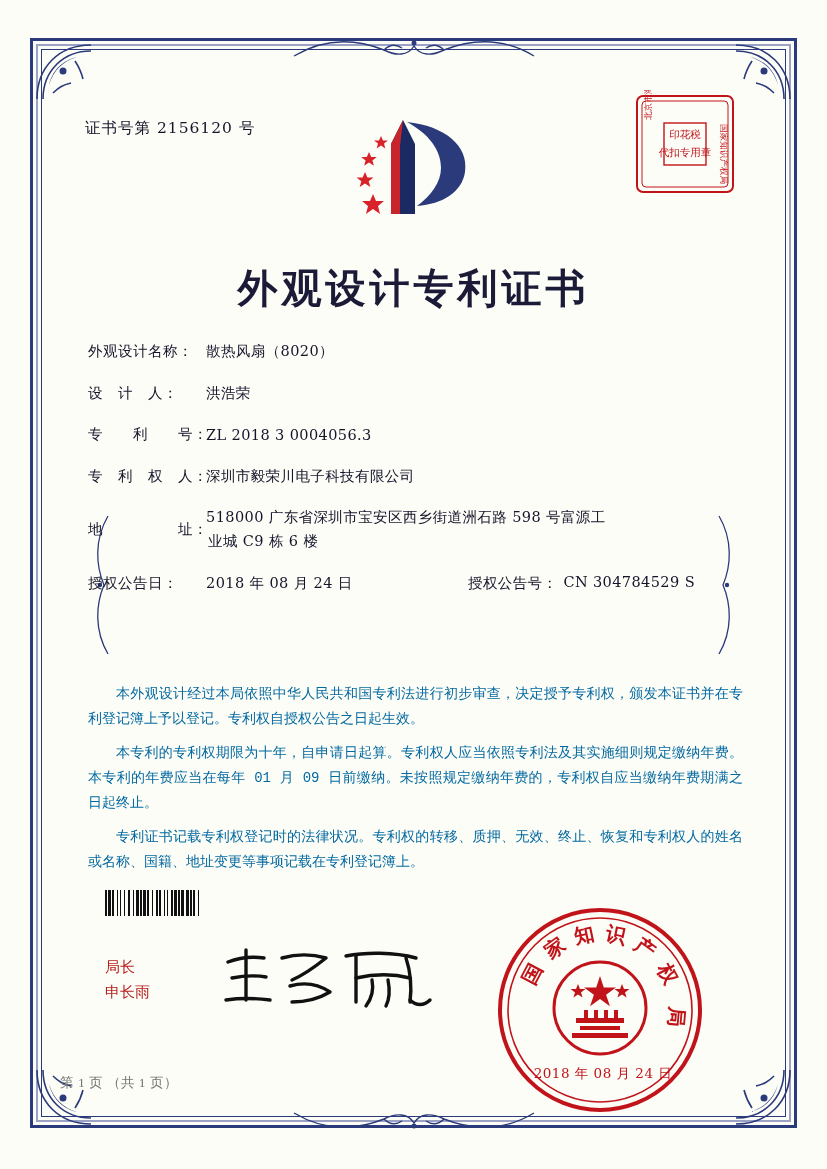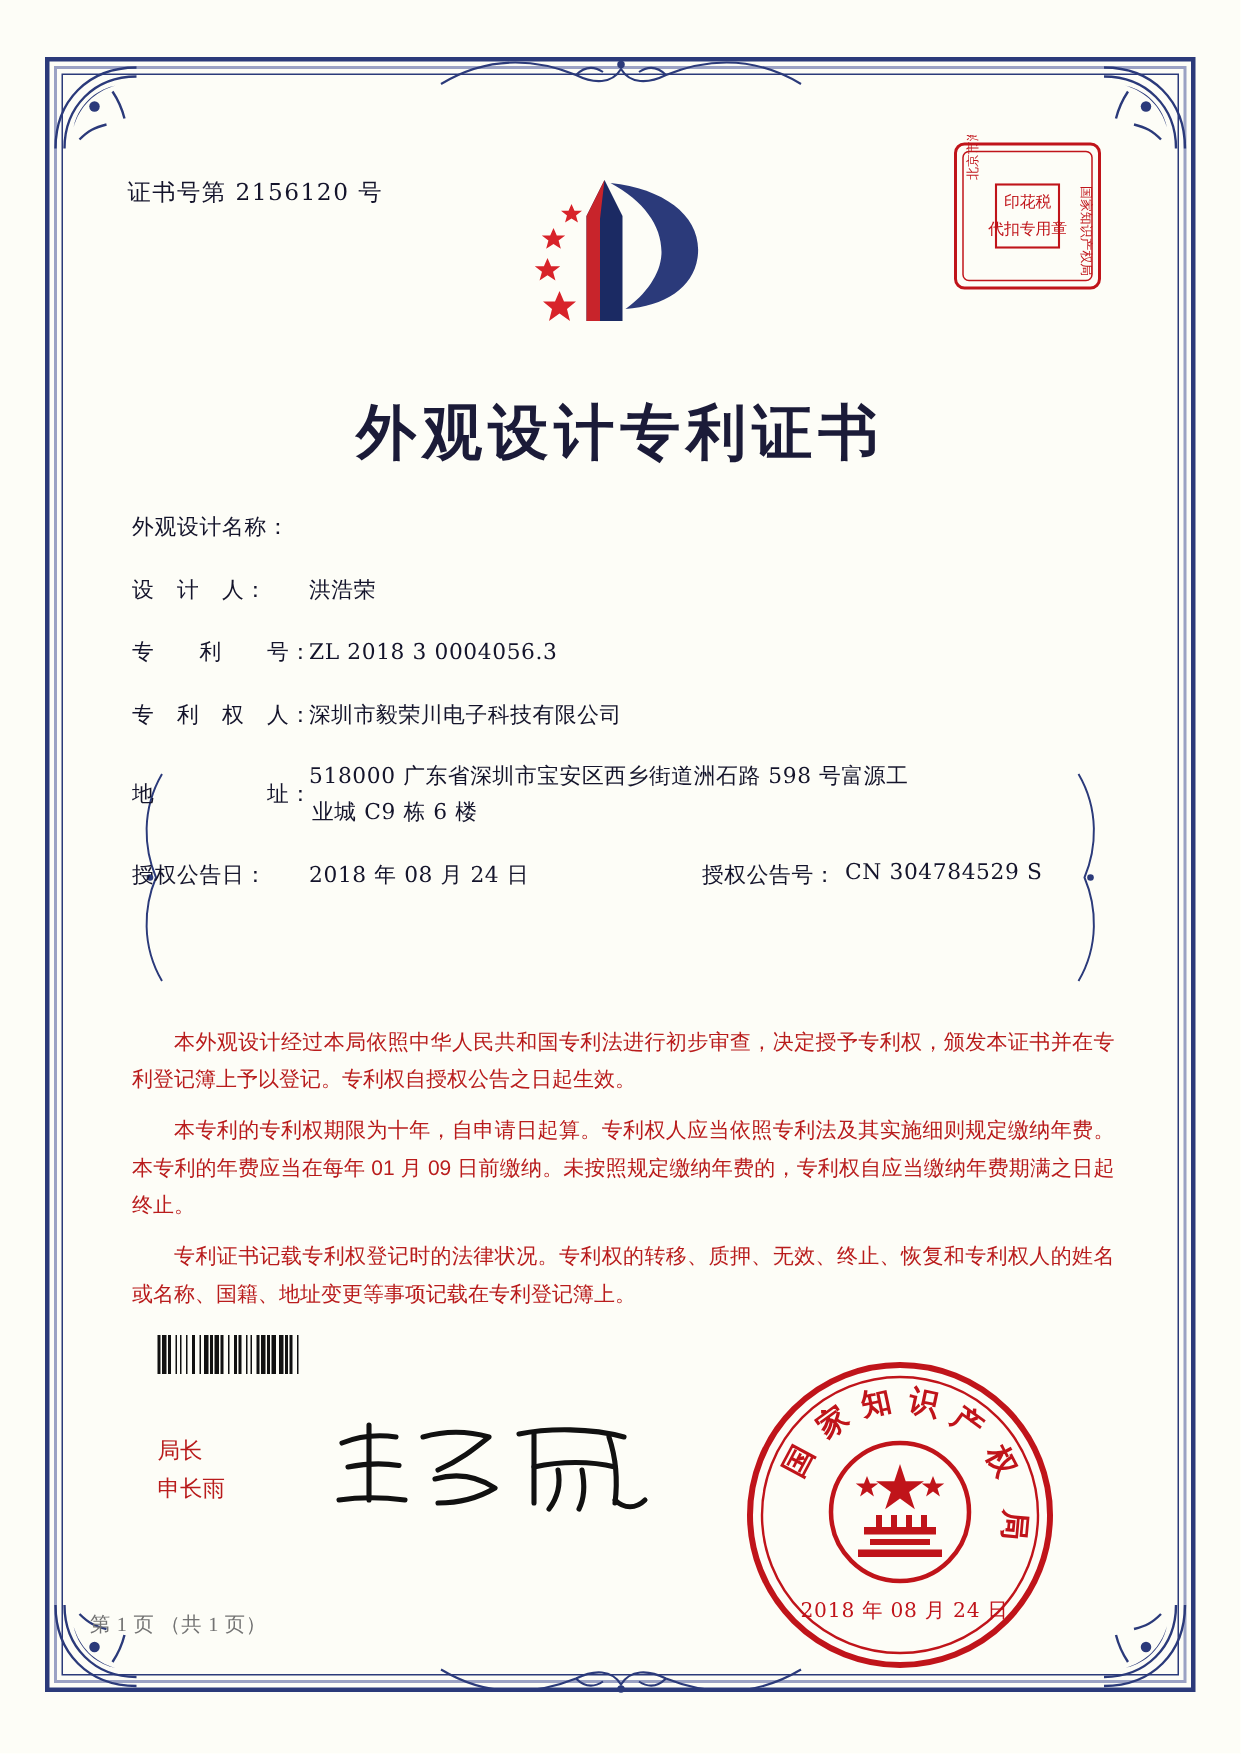--- a/index.html
+++ b/index.html
@@ -158,22 +158,22 @@
   .frow.dual .fvalue { display: flex; }
   .frow.dual .fv-a { width: 262px; flex: 0 0 262px; }
   .frow.dual .fv-b-label { margin-right: 6px; }
 
   .paras {
     position: absolute;
     left: 28px; top: 612px;
     width: 655px;
     font-size: 14px;
     line-height: 25px;
-    color: #b91c1c;
-    font-family: Liberation Sans, sans-serif;
+    color: #0369a1;
+    font-family: Liberation Mono, monospace;
     text-align: justify;
   }
   .paras p {
     margin: 0 0 9px 0;
     text-indent: 28px;
   }
 
   
   .barcode {
     position: absolute;
@@ -368,20 +368,21 @@
           <text x="90" y="34" font-size="8.6" transform="rotate(90 90 34)">国家知识产权局</text>
         </g>
       </svg>
     </div>
 
     <div class="doc-title">外观设计专利证书</div>
 
     <div class="fields">
       <div class="frow">
         <div class="flabel">外观设计名称：</div>
+        <div class="fvalue">散热风扇（8020）</div>
       </div>
       <div class="frow">
         <div class="flabel">设　计　人：</div>
         <div class="fvalue">洪浩荣</div>
       </div>
       <div class="frow">
         <div class="flabel">专　　利　　号：</div>
         <div class="fvalue">ZL 2018 3 0004056.3</div>
       </div>
       <div class="frow">

